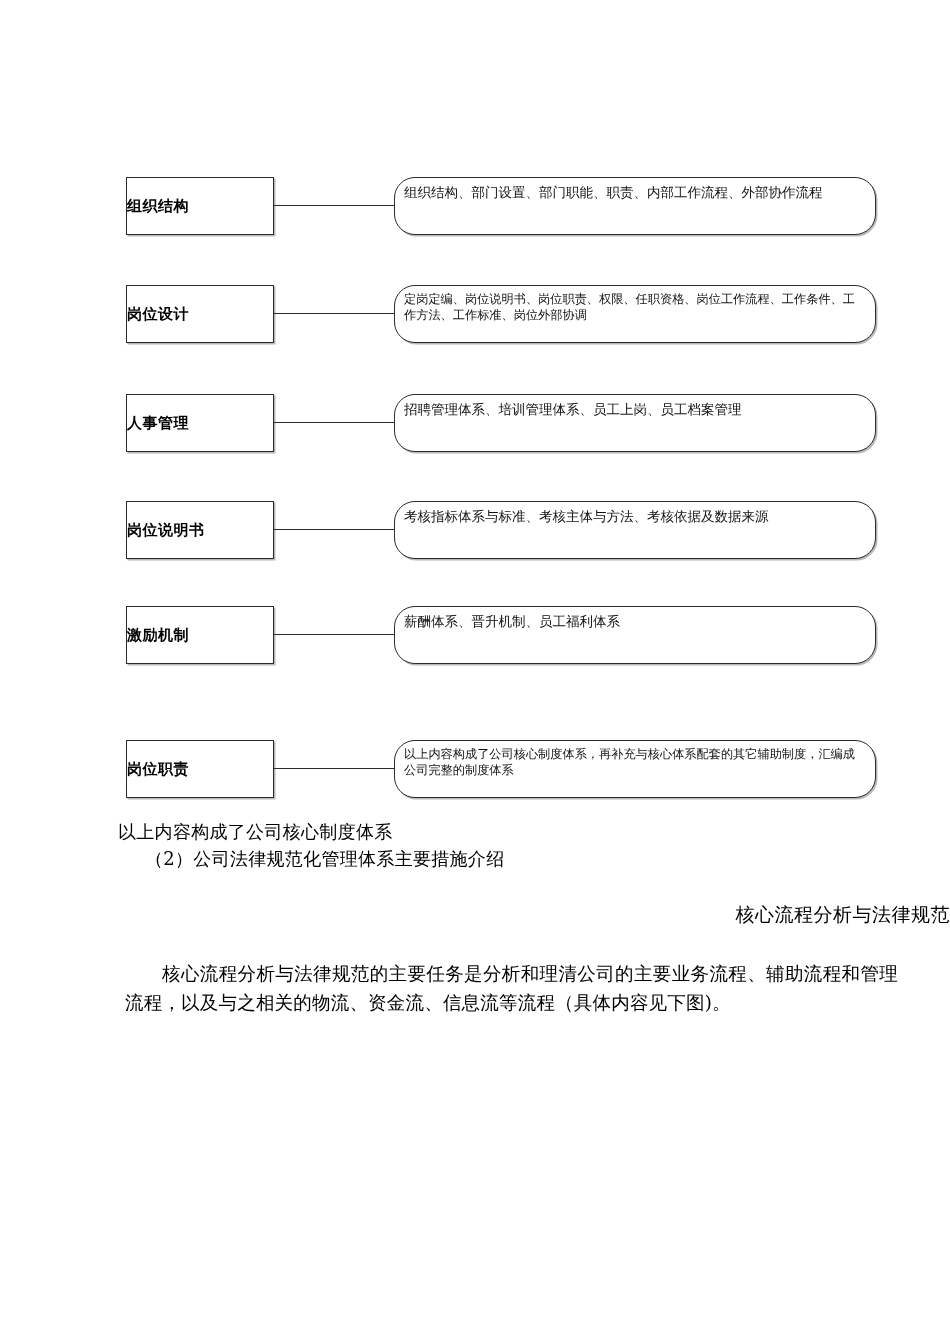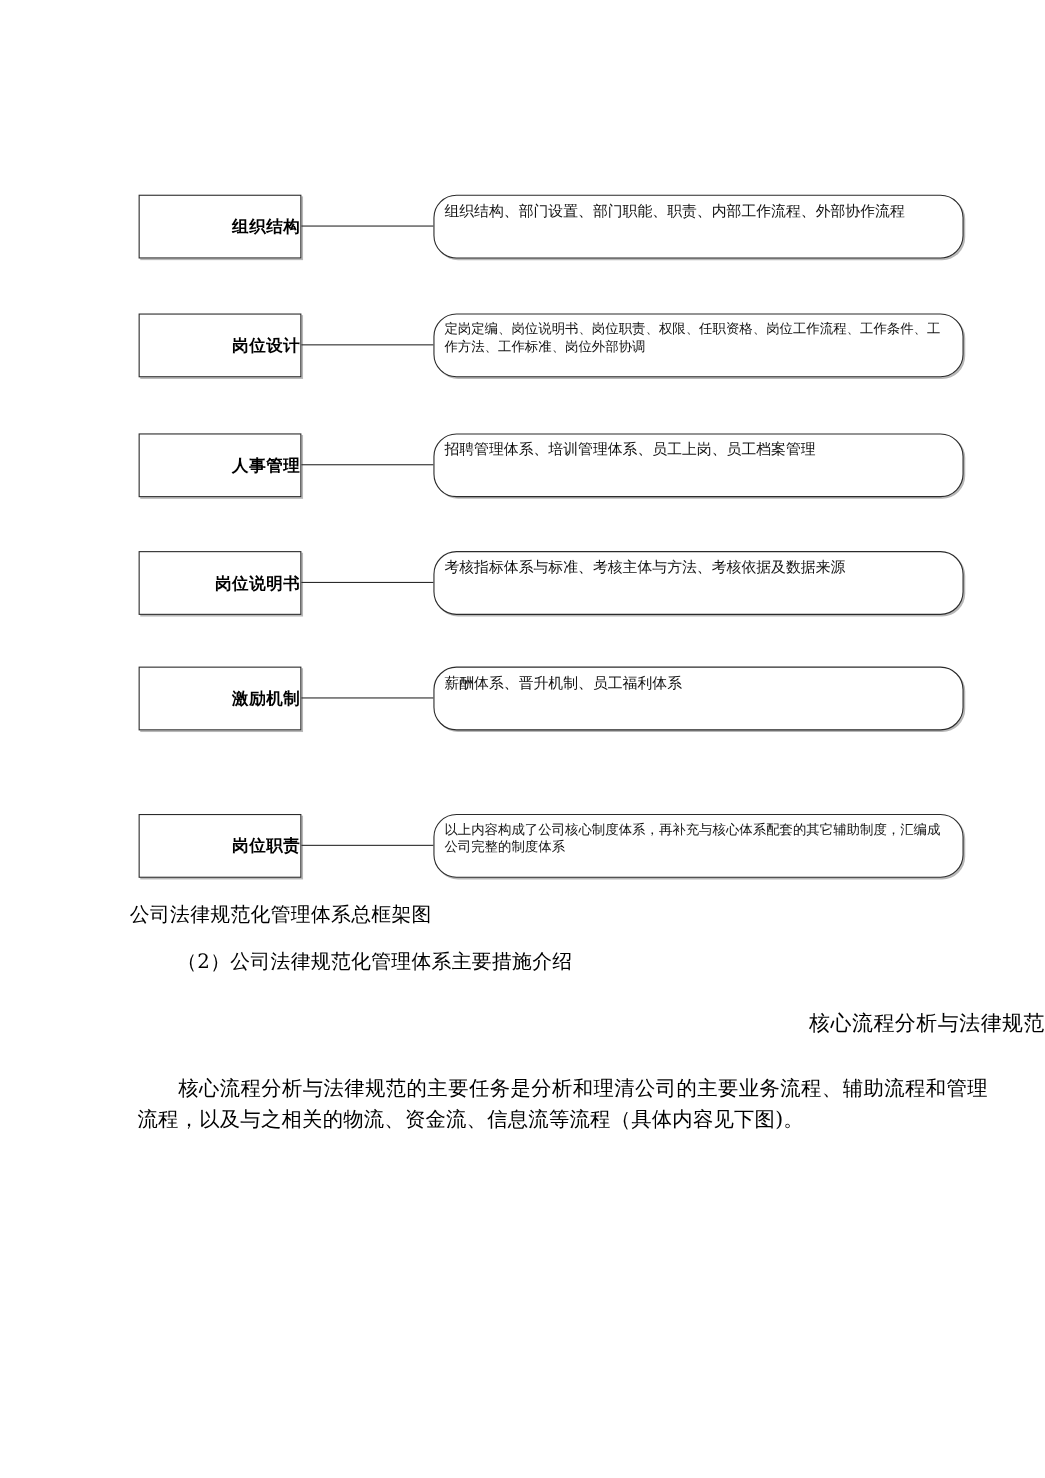--- a/index.html
+++ b/index.html
@@ -47,21 +47,21 @@
     box-shadow: 1.5px 1.5px 0 0 #b8b8b8;
   }
 
   .box-left {
     left: 0;
     top: 0;
     width: 148px;
     height: 58px;
     display: flex;
     align-items: center;
-    justify-content: flex-end;
+    justify-content: flex-start;
   }
 
   .box-left .label {
     font-family: "DejaVu Sans", "Liberation Sans", sans-serif;
     font-weight: bold;
     font-size: 15px;
     letter-spacing: 0.5px;
     line-height: 1.1;
     white-space: nowrap;
   }
@@ -109,21 +109,21 @@
 
   .caption {
     margin: 0;
     padding: 0 0 0 118px;
     font-size: 18px;
     line-height: 1.5;
     letter-spacing: 0.3px;
   }
 
   .subcaption {
-    margin: 16px;
+    margin: 0;
     padding: 0 14px 0 145px;
     font-size: 18px;
     line-height: 1.5;
     letter-spacing: 0.3px;
   }
 
   .section-heading {
     margin: 28px 0 0 0;
     padding: 0;
     text-align: right;
@@ -206,19 +206,19 @@
       </div>
       <div class="connector"></div>
       <div class="box box-right small">
         <span class="desc">以上内容构成了公司核心制度体系，再补充与核心体系配套的其它辅助制度，汇编成公司完整的制度体系</span>
       </div>
     </div>
 
   </div>
 
   <div class="body-text">
-    <p class="caption">公司法律规范化管理体系总框架图</p>
+    <p class="caption">以上内容构成了公司核心制度体系</p>
     <p class="subcaption">（2）公司法律规范化管理体系主要措施介绍</p>
     <p class="section-heading">核心流程分析与法律规范</p>
     <p class="paragraph">核心流程分析与法律规范的主要任务是分析和理清公司的主要业务流程、辅助流程和管理流程，以及与之相关的物流、资金流、信息流等流程（具体内容见下图)。</p>
   </div>
 
 </div>
 
 </body></html>

